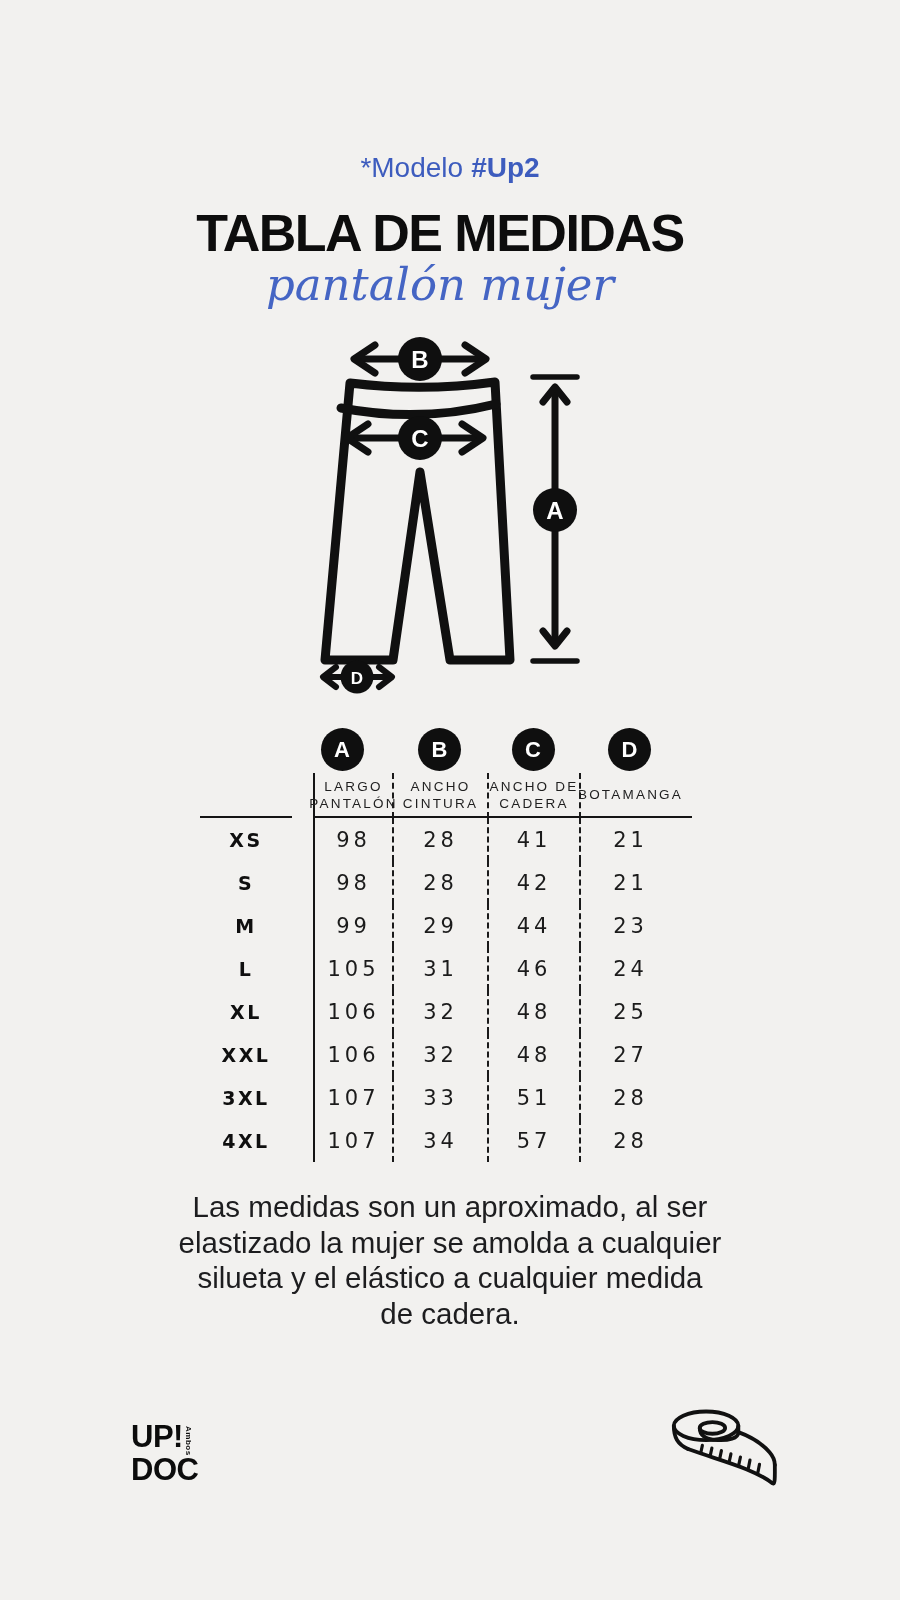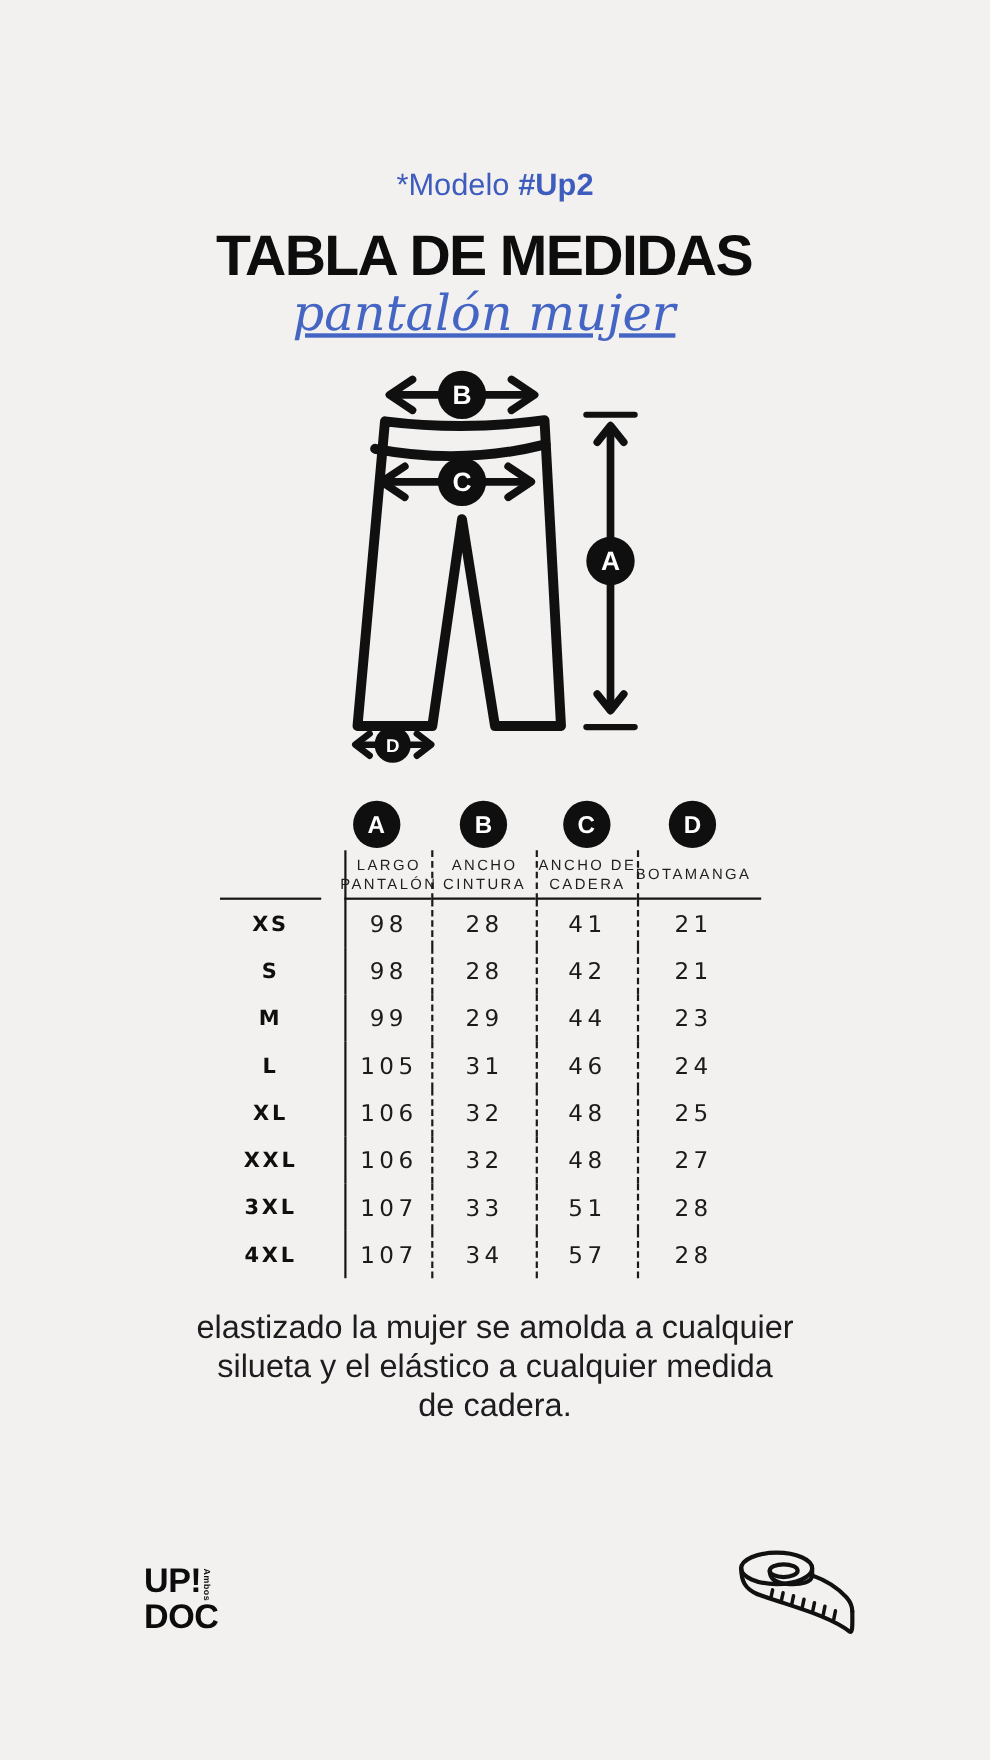--- a/index.html
+++ b/index.html
@@ -16,21 +16,21 @@
   }
   .model-line .code { font-weight:700; margin-left:8px; }
   .page-title {
     position:absolute; top:203px; left:0; width:880px;
     text-align:center; font-size:52px; font-weight:700;
     letter-spacing:-1.5px; color:#0d0d0d;
   }
   .page-subtitle {
     position:absolute; top:258px; left:0; width:880px;
     text-align:center; font-family:"DejaVu Serif", serif;
-    font-style:italic; font-size:45px; color:#4565c4;text-decoration:underline;
+    font-style:italic; font-size:45px; color:#4565c4;
   }
   
   .diagram { position:absolute; left:290px; top:330px; }
   
   .size-table { position:absolute; left:200px; top:727px; width:492px; }
   .trow { display:grid; grid-template-columns:92px 100px 95px 92px 113px; }
   .badge-row { height:46px; }
   .badge {
     width:43px; height:43px; border-radius:50%; background:#0f0f0f;
     color:#fff; font-weight:700; font-size:22px;
@@ -215,20 +215,21 @@
     <div class="trow drow">
       <div class="cell size">4XL</div>
       <div class="cell val v-a">107</div>
       <div class="cell val v-b">34</div>
       <div class="cell val v-c">57</div>
       <div class="cell val v-d cd">28</div>
     </div>
   </div>
 
   <div class="footnote">
+    <span>Las medidas son un aproximado, al ser</span>
     <span>elastizado la mujer se amolda a cualquier</span>
     <span>silueta y el elástico a cualquier medida</span>
     <span>de cadera.</span>
   </div>
 
   <div class="brand">
     <div class="brand-top">
       <span class="brand-main">UP!</span>
       <span class="brand-vert">Ambos</span>
     </div>

